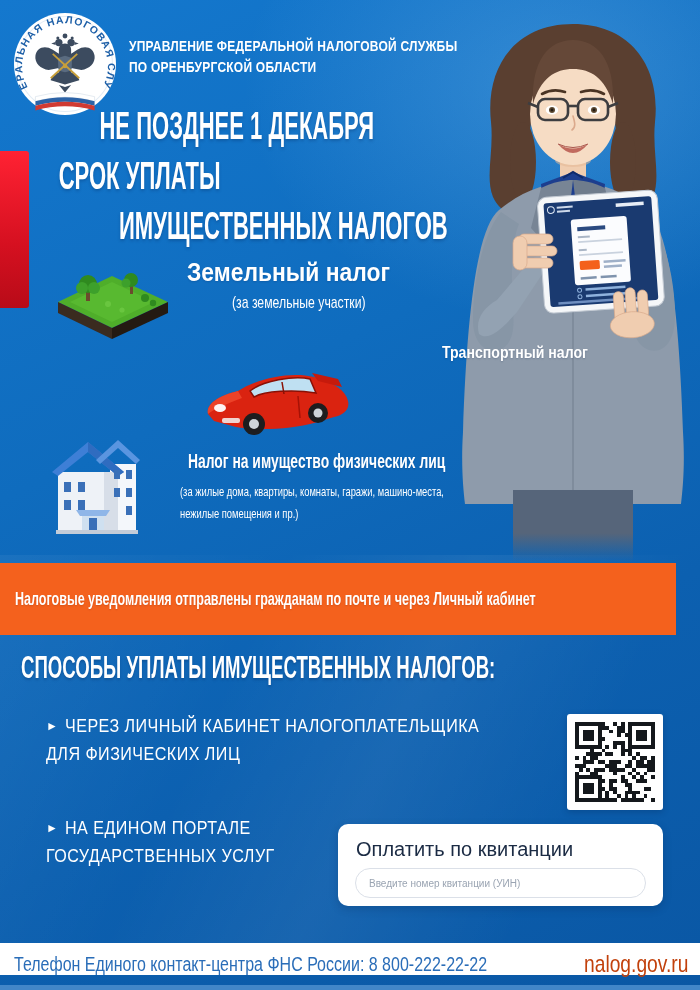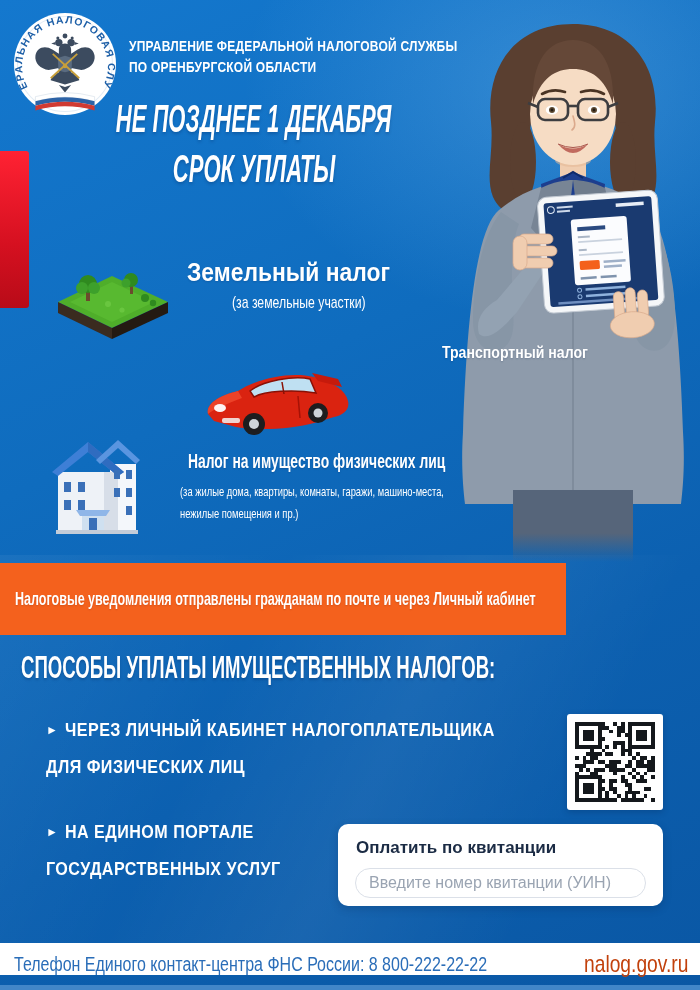--- a/index.html
+++ b/index.html
@@ -17,59 +17,59 @@
   .or{transform-origin:right center;}
   .cx58{transform:scaleX(.58);} .cx60{transform:scaleX(.60);} .cx66{transform:scaleX(.66);}
   .cx72{transform:scaleX(.72);} .cx80{transform:scaleX(.80);} .cx88{transform:scaleX(.88);} .cx92{transform:scaleX(.92);}
 
   .logo{position:absolute;left:14px;top:13px;width:102px;height:102px;}
   .org{position:absolute;left:129px;top:35px;color:#fff;font-weight:bold;font-size:15px;line-height:21px;letter-spacing:.3px;}
 
   .red-stripe{position:absolute;left:0;top:151px;width:29px;height:157px;border-radius:0 3px 3px 0;
     background:linear-gradient(180deg,#ff2233 0%,#d51020 60%,#b80b18 100%);}
 
-  .main-title{position:absolute;left:0;top:94px;width:508px;text-align:center;color:#fff;
-    text-shadow:0 2px 4px rgba(0,30,80,.25);font-style:italic;}
+  .main-title{position:absolute;left:0;top:101px;width:508px;color:#fff;
+    text-shadow:0 2px 4px rgba(0,30,80,.25);}
   .main-title .line{height:50px;line-height:50px;font-size:38px;font-weight:bold;}
 
   .woman{position:absolute;left:445px;top:12px;width:255px;height:550px;}
 
   .tax-name{color:#fff;font-weight:bold;font-size:16px;text-shadow:0 1px 2px rgba(0,30,80,.2);}
   .tax-details{color:#fff;font-size:17px;line-height:22px;}
   .land-icon{position:absolute;left:50px;top:260px;}
   .land-name{position:absolute;left:187px;top:257px;font-size:26px;}
   .land-details{position:absolute;left:188px;top:292px;margin-left:44px;}
   .car-icon{position:absolute;left:196px;top:352px;}
   .transport-block{position:absolute;left:352px;top:344px;width:326px;text-align:center;}
   .transport-block .tax-details{margin-top:4px;}
   .house-icon{position:absolute;left:48px;top:428px;}
   .prop-name{position:absolute;left:188px;top:449px;font-size:21px;}
   .prop-details{position:absolute;left:180px;top:481px;font-size:13px;}
 
-  .banner{position:absolute;left:0;top:563px;width:566px;height:72px;background:#f4611d;
+  .banner{position:absolute;left:0;top:563px;width:676px;height:72px;background:#f4611d;
     display:flex;align-items:center;}
   .banner span{margin-left:15px;color:#fff;font-weight:bold;font-size:19px;text-shadow:0 1px 2px rgba(100,30,0,.2);}
 
   .pay-heading{position:absolute;left:21px;top:650px;color:#fff;font-weight:bold;font-size:31px;
     text-shadow:0 2px 3px rgba(0,30,80,.25);}
 
-  .method{position:absolute;color:#fff;font-weight:bold;font-size:17.5px;letter-spacing:.5px;line-height:37px;}
+  .method{position:absolute;color:#fff;font-weight:normal;font-size:17.5px;letter-spacing:.5px;line-height:28px;}
   .method-1{left:46px;top:712px;}
   .method-2{left:46px;top:814px;}
   .arrow{font-size:12px;vertical-align:2px;margin-right:7px;display:inline-block;}
 
   .qr-panel{position:absolute;left:567px;top:714px;width:96px;height:96px;background:#fff;border-radius:3px;
     display:flex;align-items:center;justify-content:center;box-shadow:0 2px 6px rgba(0,30,70,.25);}
   .qr-grid{width:80px;height:80px;line-height:0;}
 
   .receipt-card{position:absolute;left:338px;top:824px;width:325px;height:82px;background:#fff;border-radius:10px;
     box-shadow:0 3px 8px rgba(0,30,70,.22);}
-  .receipt-title{position:absolute;left:18px;top:14px;font-size:17px;font-weight:bold;color:#1b2b44;}
+  .receipt-title{position:absolute;left:18px;top:14px;font-size:20px;font-weight:normal;color:#1b2b44;}
   .receipt-input{position:absolute;left:17px;top:44px;width:263px;height:28px;border:1px solid #dbe0e8;
-    border-radius:15px;font-family:"Liberation Sans",sans-serif;font-size:16px;color:#33415a;
+    border-radius:15px;font-family:"Liberation Sans",sans-serif;font-size:10px;color:#33415a;
     padding:0 13px;outline:none;background:#fff;}
   .receipt-input::placeholder{color:#9aa4b2;}
 
   .footer-bar{position:absolute;left:0;top:943px;width:700px;height:32px;background:#fff;}
   .footer-strip{position:absolute;left:0;top:985px;width:700px;height:5px;background:#4286c8;}
   .footer-phone{position:absolute;left:14px;top:0;height:42px;line-height:42px;color:#2a6db8;font-size:20px;}
   .footer-site{position:absolute;right:12px;top:0;height:42px;line-height:42px;color:#c2410c;font-size:24px;text-align:right;}
 </style>
 </head>
 <body>
@@ -118,20 +118,21 @@
   <div class="org">
     <div><span class="cnd cx80">УПРАВЛЕНИЕ ФЕДЕРАЛЬНОЙ НАЛОГОВОЙ СЛУЖБЫ</span></div>
     <div><span class="cnd cx80">ПО ОРЕНБУРГСКОЙ ОБЛАСТИ</span></div>
   </div>
 
   <div class="red-stripe"></div>
 
   <div class="main-title">
     <div class="line"><span class="cnd cx58 oc">НЕ ПОЗДНЕЕ 1 ДЕКАБРЯ</span></div>
     <div class="line"><span class="cnd cx58 oc">СРОК УПЛАТЫ</span></div>
+    <div class="line"><span class="cnd cx58 oc">ИМУЩЕСТВЕННЫХ НАЛОГОВ</span></div>
   </div>
 
   <div class="woman">
     <svg viewBox="0 0 255 550" width="255" height="550">
       <defs>
         <linearGradient id="skirtFade" x1="0" y1="0" x2="0" y2="1">
           <stop offset="0" stop-color="#56657a" stop-opacity="1"></stop>
           <stop offset=".6" stop-color="#56657a" stop-opacity="1"></stop>
           <stop offset="1" stop-color="#56657a" stop-opacity="0"></stop>
         </linearGradient>

